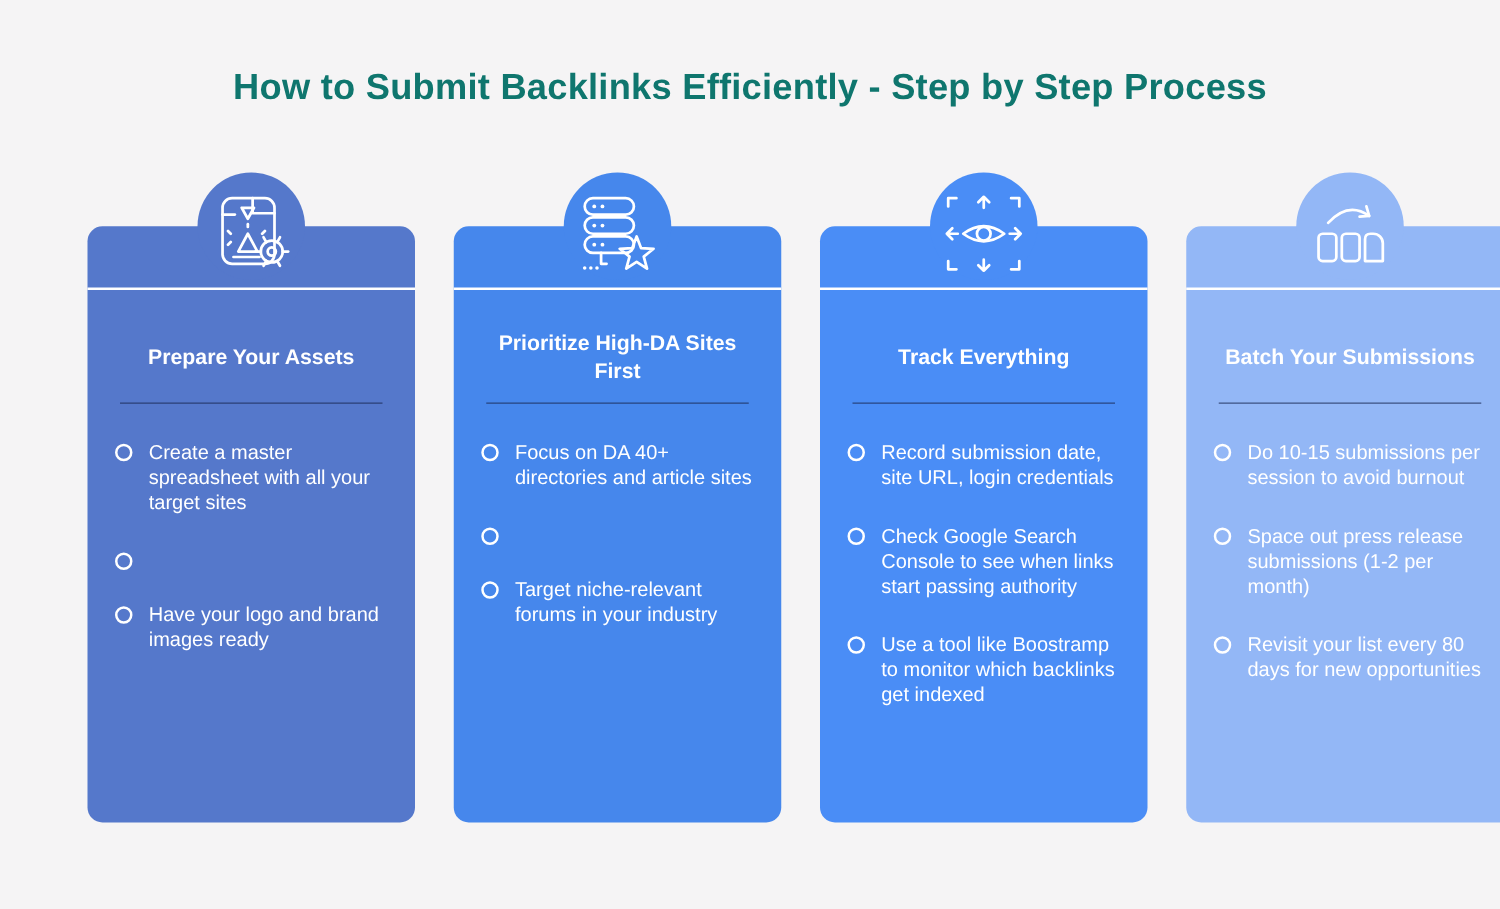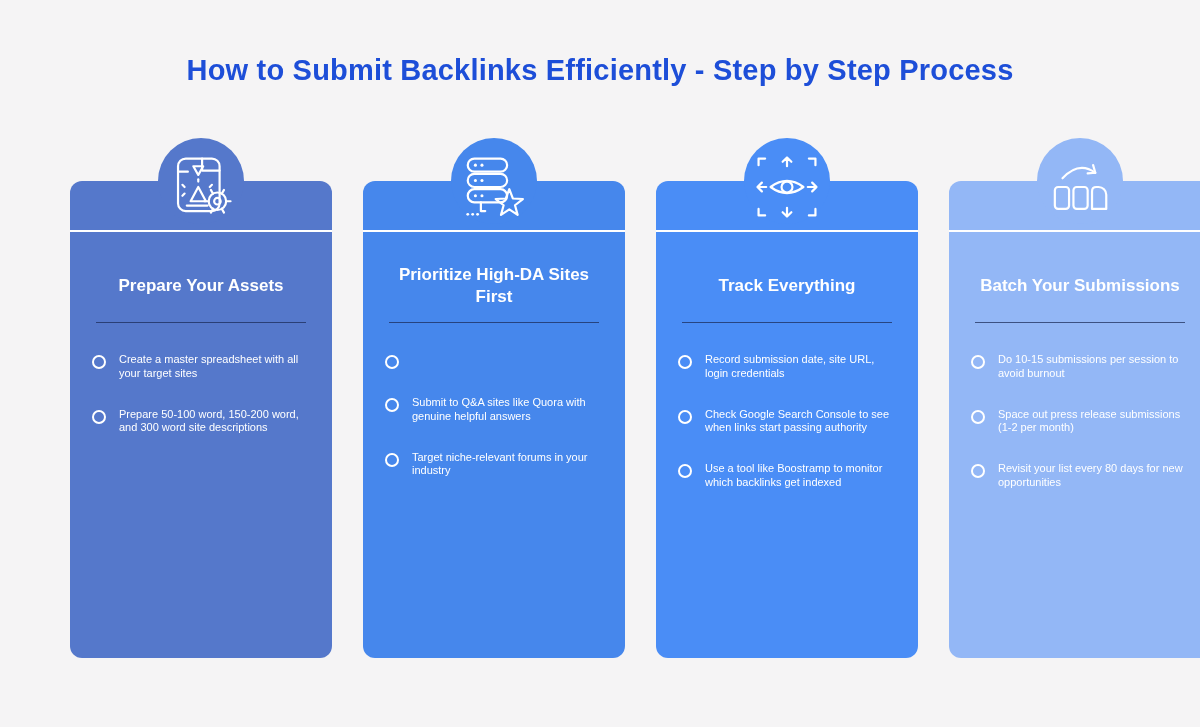--- a/index.html
+++ b/index.html
@@ -75,35 +75,35 @@
   }
   .bullets {
     list-style:none;
     margin-top:30px;
   }
   .bullet {
     display:flex;
     gap:13px;
     margin-bottom:27px;
     color:#fff;
-    font-size:11px;
+    font-size:16px;
     line-height:1.25;
   }
   .bullet-dot {
     flex:none;
     width:14px; height:14px;
     border:2px solid #fff;
     border-radius:50%;
     margin-top:2px;
   }
 </style>
 </head>
 <body style="background: rgb(245, 244, 245);">
 
-<h1 class="page-title" style="color: #1d4ed8;">How to Submit Backlinks Efficiently - Step by Step Process</h1>
+<h1 class="page-title" style="color: #0f766e;">How to Submit Backlinks Efficiently - Step by Step Process</h1>
 
 <div class="cards">
 
   <section class="card" style="--c: #5578CB;">
     <div class="card-circle"></div>
     <div class="card-icon">
       <svg viewBox="0 0 64 64">
         <rect x="11" y="6" width="38" height="48" rx="7"></rect>
         <path d="M11 18 h9"></path>
         <path d="M33 6 v11 h16"></path>
@@ -126,21 +126,24 @@
     <div class="card-body">
       <div class="card-title">Prepare Your Assets</div>
       <div class="card-divider"></div>
       <ul class="bullets">
         <li class="bullet">
             <span class="bullet-dot"></span>
             <span>Create a master spreadsheet with all your target sites</span>
           </li>
         <li class="bullet">
             <span class="bullet-dot"></span>
-            <span>Prepare 50-100 word, 150-200 word, and 300 word site descriptions</span>
+          </li>
+        <li class="bullet">
+            <span class="bullet-dot"></span>
+            <span>Have your logo and brand images ready</span>
           </li>
       </ul>
     </div>
   </section>
 
   <section class="card" style="--c: #4687EC;">
     <div class="card-circle"></div>
     <div class="card-icon">
       <svg viewBox="0 0 64 64">
         <rect x="8" y="6" width="36" height="12" rx="6"></rect>
@@ -159,24 +162,24 @@
         <path d="M46 34 L49.2 42.5 L58.4 43 L51.2 48.7 L53.6 57.5 L46 52.5 L38.4 57.5 L40.8 48.7 L33.6 43 L42.8 42.5 Z"></path>
       </svg>
     </div>
     <div class="card-head"></div>
     <div class="card-body">
       <div class="card-title">Prioritize High-DA Sites First</div>
       <div class="card-divider"></div>
       <ul class="bullets">
         <li class="bullet">
             <span class="bullet-dot"></span>
-          </li>
-        <li class="bullet">
-            <span class="bullet-dot"></span>
-            <span>Submit to Q&amp;A sites like Quora with genuine helpful answers</span>
+            <span>Focus on DA 40+ directories and article sites</span>
+          </li>
+        <li class="bullet">
+            <span class="bullet-dot"></span>
           </li>
         <li class="bullet">
             <span class="bullet-dot"></span>
             <span>Target niche-relevant forums in your industry</span>
           </li>
       </ul>
     </div>
   </section>
 
   <section class="card" style="--c: #4A8DF6;">

